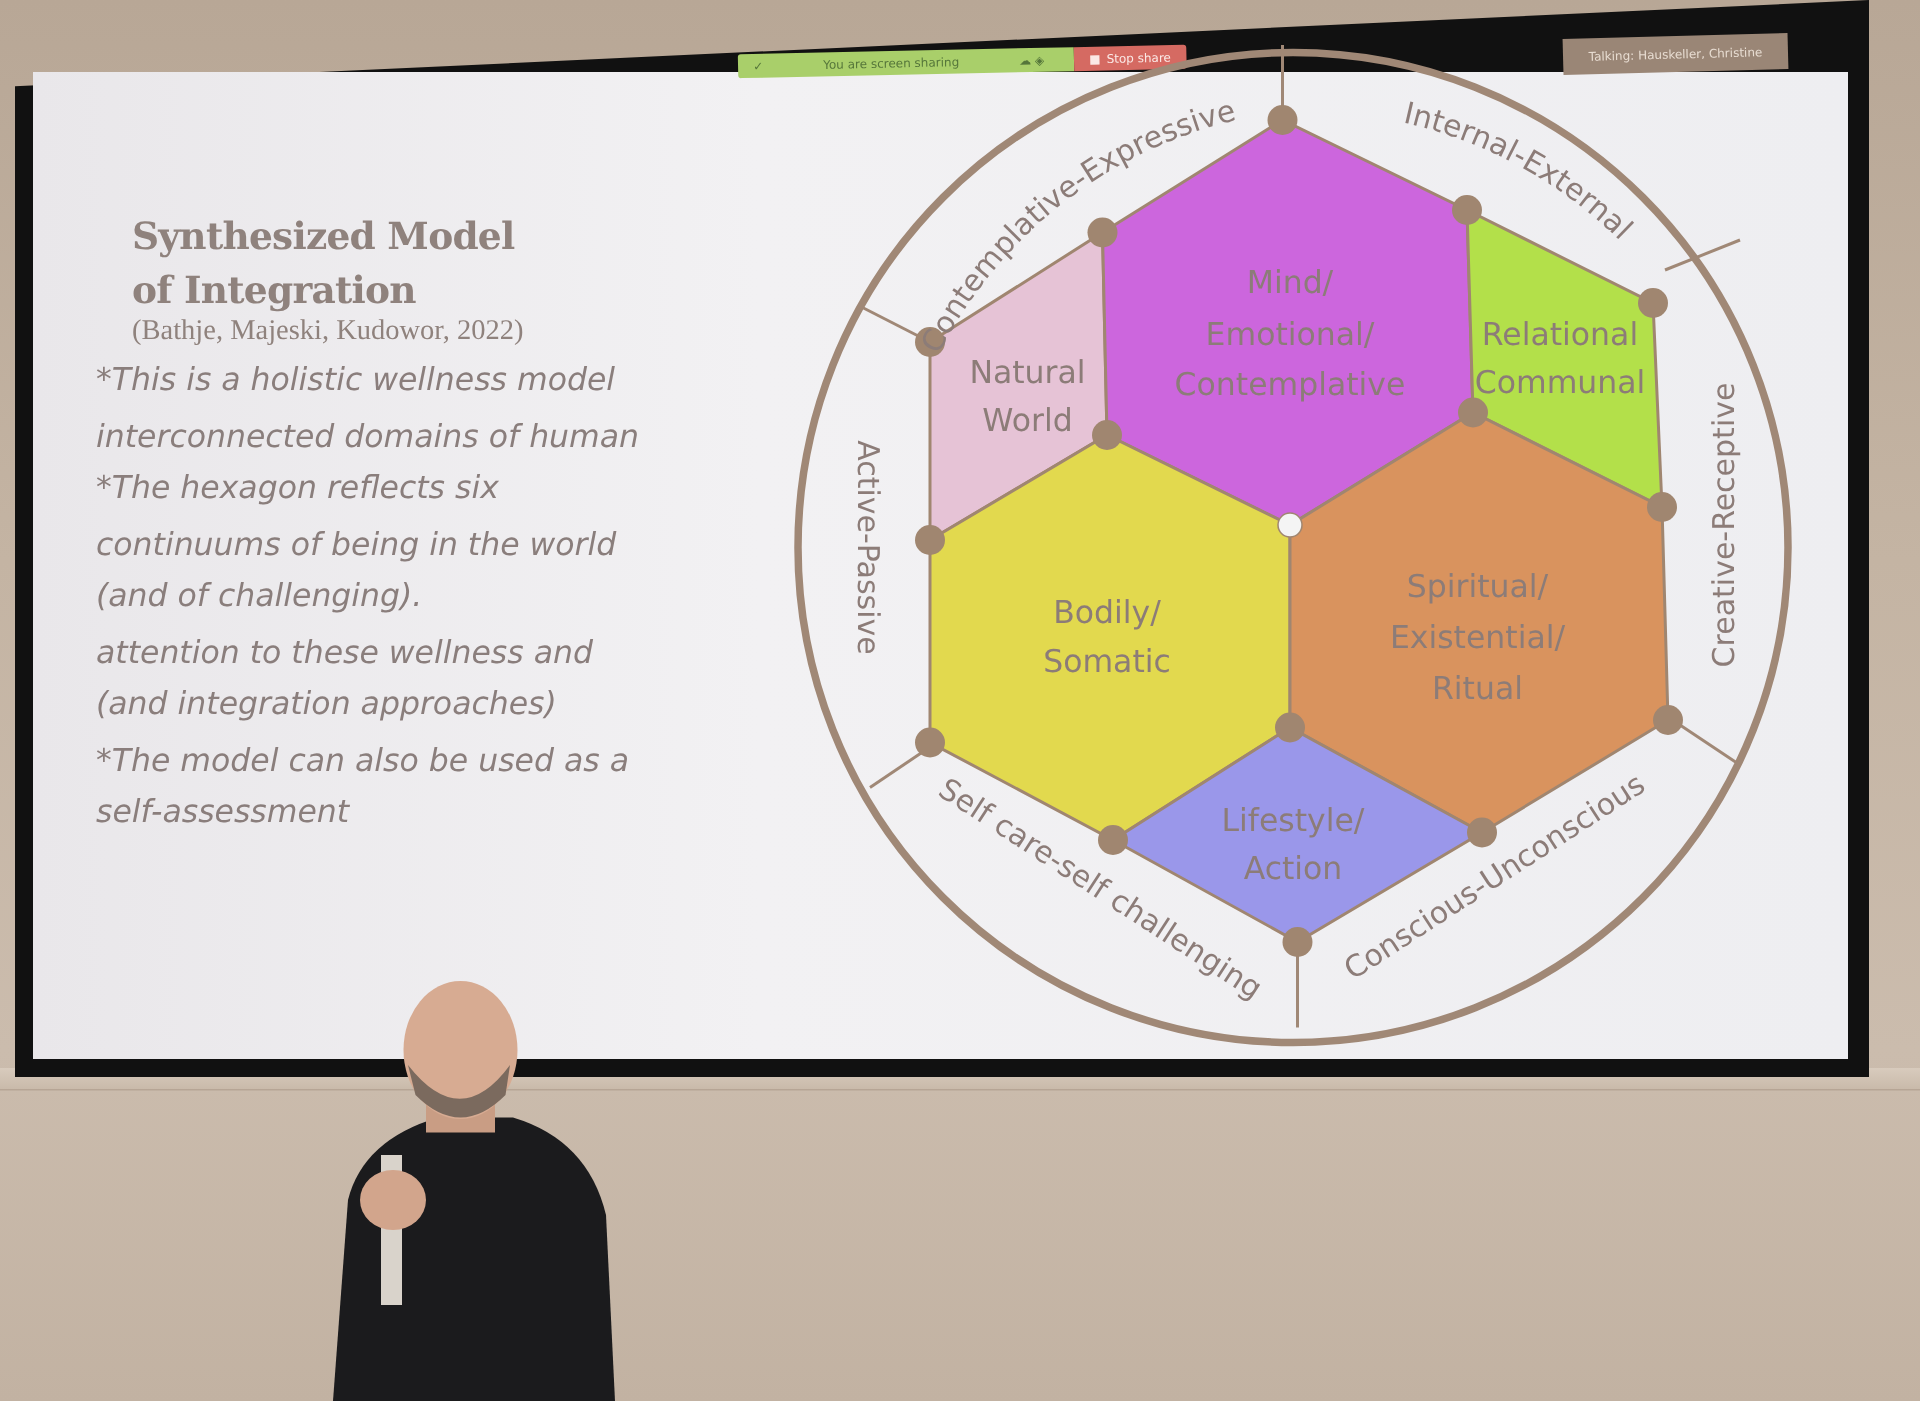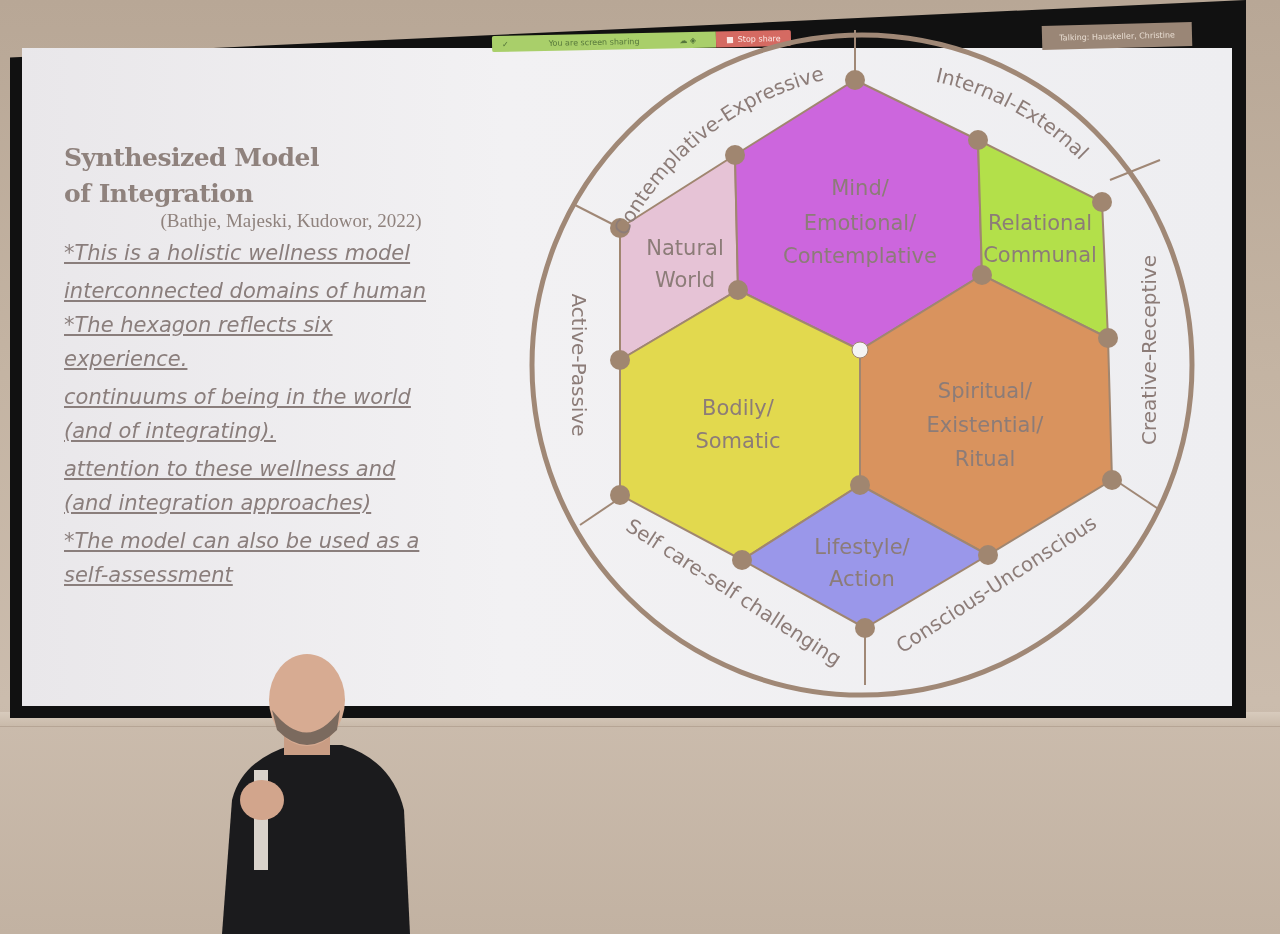--- a/index.html
+++ b/index.html
@@ -36,28 +36,28 @@
     display:flex; align-items:center; gap:4px; border-radius:0 2px 2px 0;
   }
   .talking {
     position:absolute; left:1042px; top:24px; width:150px; height:24px;
     background:#9a8676; color:#e8ddd2; font-size:8px; display:flex; align-items:center; justify-content:center;
     transform: rotate(-1.5deg);
   }
   .slide-text { position:absolute; left:64px; top:140px; width:430px; color:#8a7e7c; }
   .title {
     font-family: "DejaVu Serif", serif; font-weight:bold; font-size:25px; line-height:36px;
-    color:#8f827d; letter-spacing:-0.5px;
+    color:#8f827d; margin-left:24px; letter-spacing:-0.5px;
   }
   .citation {
-    font-family: "Liberation Serif", serif; font-size:19px; color:#8f827d; margin-left:24px; margin-top:-2px;text-align:center;
+    font-family: "Liberation Serif", serif; font-size:19px; color:#8f827d; margin-left:24px; margin-top:-2px;
   }
   .bullet {
     font-family: "DejaVu Sans", sans-serif; font-style:italic; font-size:21px; line-height:34px;
-    color:#8a7e7c; margin-top:4px;text-decoration:underline;
+    color:#8a7e7c; margin-top:4px;
   }
   .speaker { position:absolute; left:212px; top:650px; width:200px; height:284px; }
   svg text { font-family: "DejaVu Sans", sans-serif; }
 </style>
 </head>
 <body>
 
 <div class="wall-rail"></div>
 <div class="screen-frame"></div>
 <div class="screen"></div>
@@ -81,25 +81,24 @@
 <div class="slide-text">
   <div class="title">Synthesized Model</div>
   <div class="title">of Integration</div>
   <div class="citation">(Bathje, Majeski, Kudowor, 2022)</div>
   <div class="bullet">
     <div>*This is a holistic wellness model</div>
   </div>
   <div class="bullet">
     <div>interconnected domains of human</div>
     <div>*The hexagon reflects six</div>
-    <div>experience.</div>
   </div>
   <div class="bullet">
     <div>continuums of being in the world</div>
-    <div>(and of integrating).</div>
+    <div>(and of challenging).</div>
   </div>
   <div class="bullet">
     <div>attention to these wellness and</div>
     <div>(and integration approaches)</div>
   </div>
   <div class="bullet">
     <div>*The model can also be used as a</div>
     <div>self-assessment</div>
   </div>
 </div>

